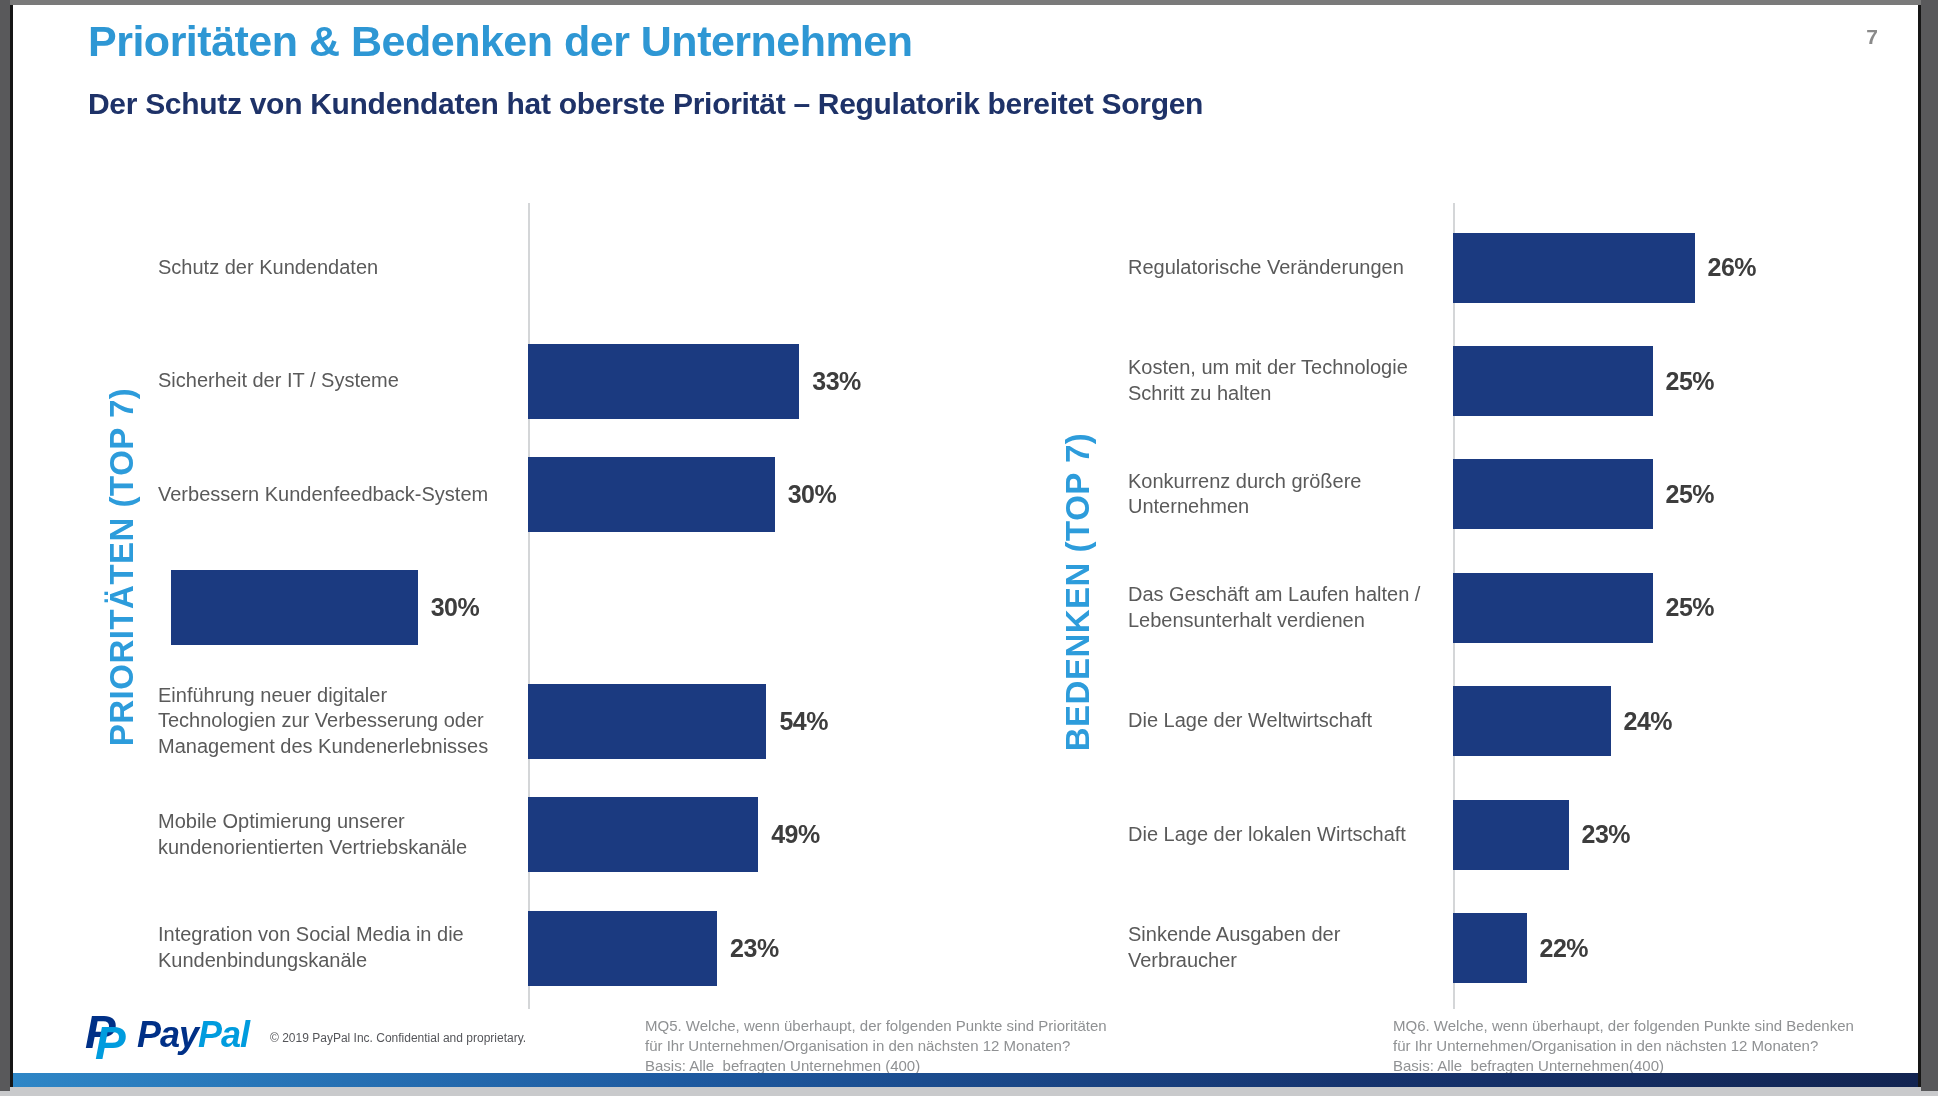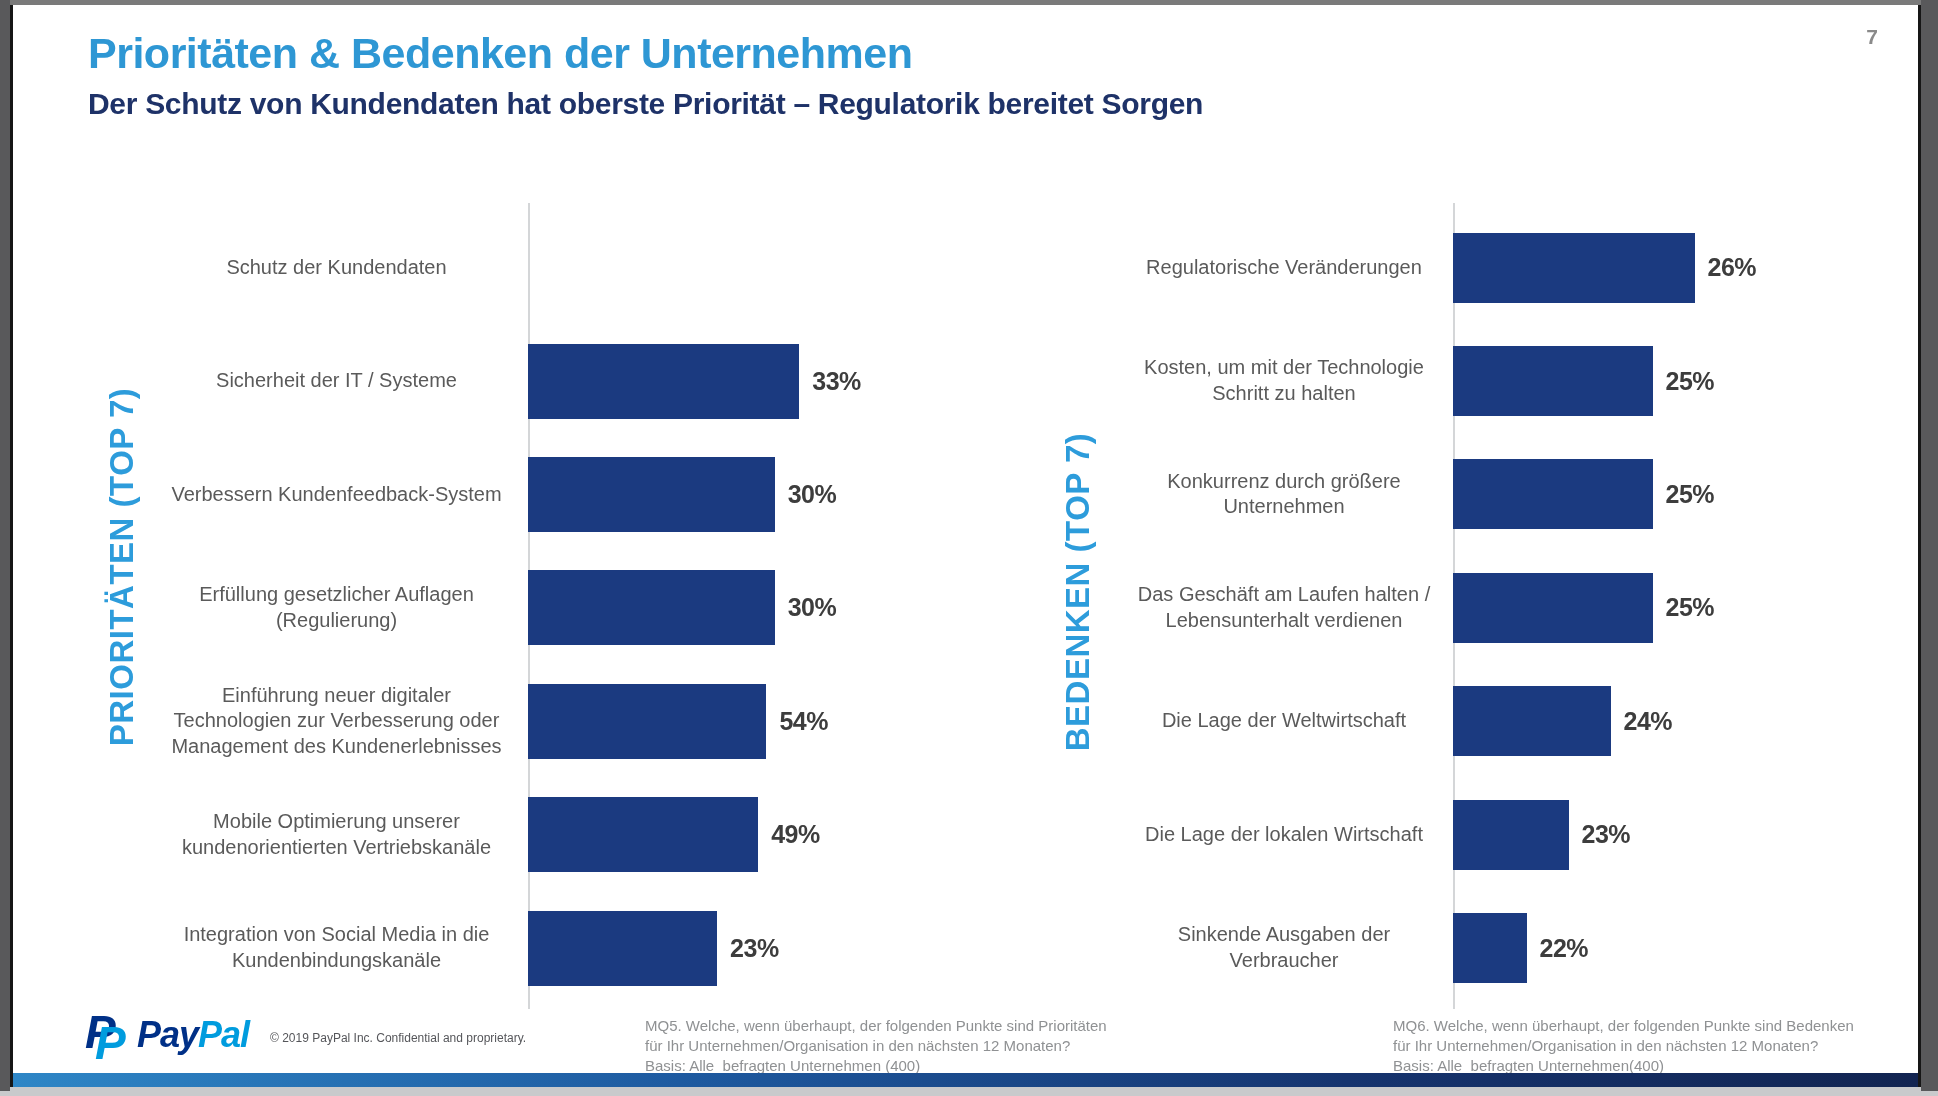--- a/index.html
+++ b/index.html
@@ -17,21 +17,21 @@
 
   .slide {
     position:absolute; left:10px; top:5px; width:1911px; height:1082px;
     background:#ffffff;
     border-left:3px solid #161616; border-right:3px solid #161616;
   }
 
   .page-number { position:absolute; right:40px; top:20px; font-size:21px; font-weight:600; color:#8a8a8a; }
 
   .title {
-    position:absolute; left:75px; top:24px;
+    position:absolute; left:75px; top:12px;
     font-size:43px; font-weight:700; letter-spacing:-0.5px;
     color:#2e97d4; white-space:nowrap;
   }
   .subtitle {
     position:absolute; left:75px; top:82px;
     font-size:30px; font-weight:700; letter-spacing:-0.3px;
     color:#1e3268; white-space:nowrap;
   }
 
   .chart { position:absolute; left:0; top:0; width:100%; height:100%; }
@@ -47,21 +47,21 @@
   .axis-line { position:absolute; width:2px; background:#d4d6d8; }
   .chart-0 .axis-line { left:515px;  top:198px; height:806px; }
   .chart-1 .axis-line { left:1440px; top:198px; height:806px; }
 
   .rows { position:absolute; top:206px; }
   .chart-0 .rows { left:145px; width:800px; }
   .chart-1 .rows { left:1115px; width:790px; }
 
   .row { display:flex; align-items:center; height:113.4px; }
   .cat {
-    text-align:center; font-size:20px; line-height:1.28; color:#5a5a5a;
+    text-align:left; font-size:20px; line-height:1.28; color:#5a5a5a;
     white-space:pre-wrap;
   }
   .chart-0 .cat { width:357px; }
   .chart-1 .cat { width:312px; }
   .barwrap { display:flex; align-items:center; margin-left:13px; flex:1; }
   .bar { background:#1b3a80; }
   .val { margin-left:13px; font-size:25px; font-weight:700; letter-spacing:-0.5px; color:#3d3d3d; }
 
   
   .logo { position:absolute; left:72px; top:1003px; display:flex; align-items:center; }
@@ -111,22 +111,20 @@
             </div>
           </div>
           <div class="row">
             <div class="cat">Verbessern Kundenfeedback-System</div>
             <div class="barwrap">
               <div class="bar" style="width: 246.7px; height: 75px; background: rgb(27, 58, 128);"></div>
               <span class="val">30%</span>
             </div>
           </div>
           <div class="row">
-            <div class="cat">Erfüllung gesetzlicher Auflagen
-(Regulierung)</div>
             <div class="barwrap">
               <div class="bar" style="width: 246.7px; height: 75px; background: rgb(27, 58, 128);"></div>
               <span class="val">30%</span>
             </div>
           </div>
           <div class="row">
             <div class="cat">Einführung neuer digitaler
 Technologien zur Verbesserung oder
 Management des Kundenerlebnisses</div>
             <div class="barwrap">

